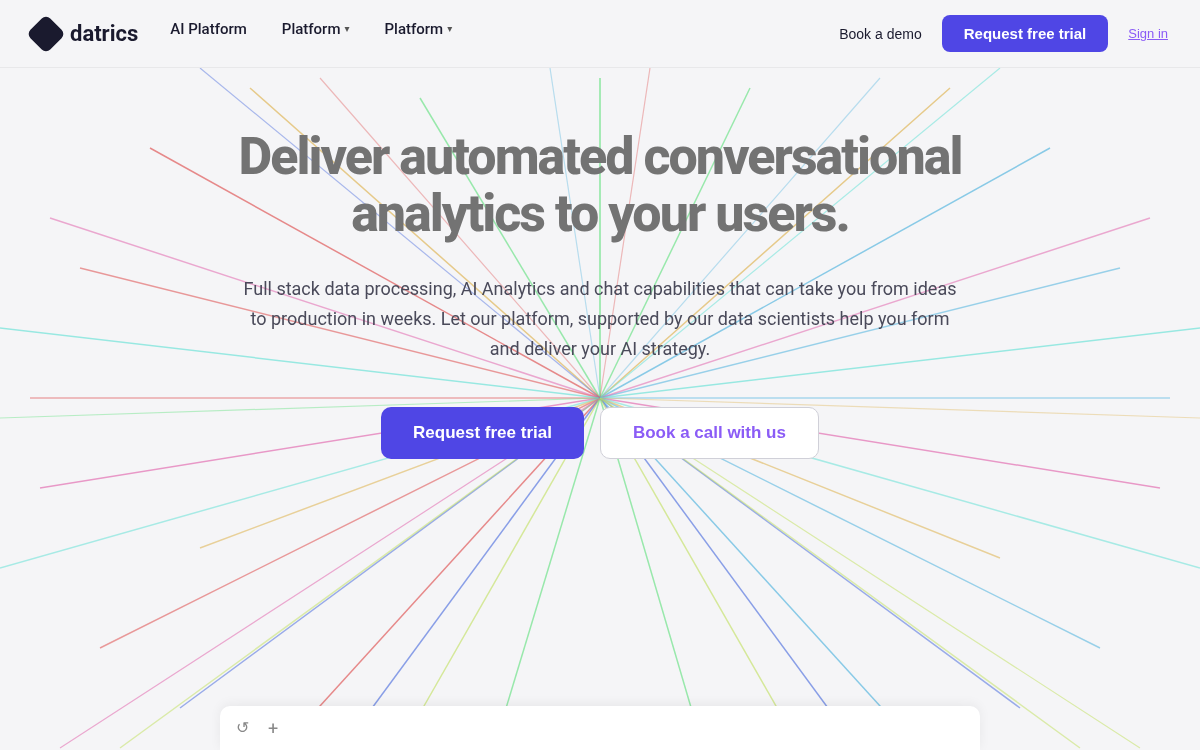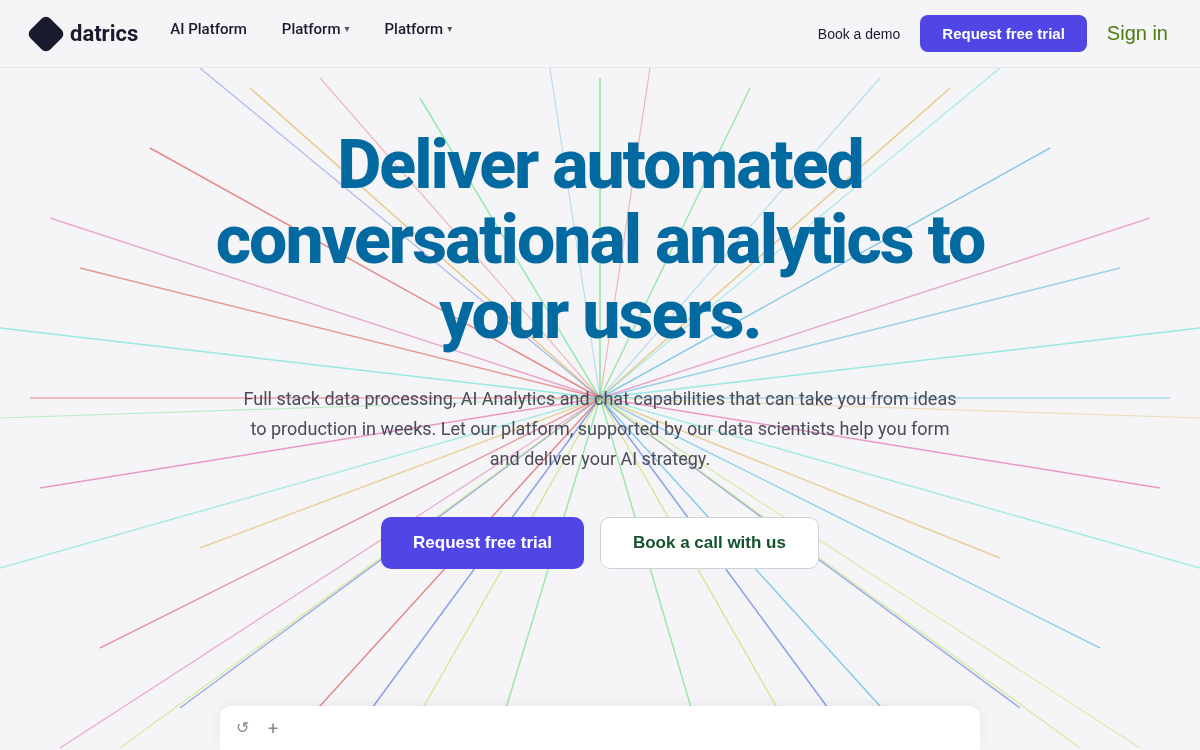--- a/index.html
+++ b/index.html
@@ -93,26 +93,27 @@
       color: white;
       border: none;
       border-radius: 8px;
       padding: 10px 22px;
       font-size: 15px;
       font-weight: 600;
       cursor: pointer;
     }
 
     .btn-signin {
-      font-size: 20px;
-      color: #4d7c0f;
+      font-size: 13px;
+      color: #8b5cf6;
       font-weight: 500;
       cursor: pointer;
       background: none;
       border: none;
+      text-decoration: underline;
     }
 
     
     .hero {
       position: relative;
       width: 1200px;
       height: 682px;
       background-color: #f5f5f7;
       overflow: hidden;
       display: flex;
@@ -132,23 +133,23 @@
     }
 
     .hero-content {
       position: relative;
       z-index: 2;
       text-align: center;
       max-width: 900px;
     }
 
     .hero-title {
-      font-size: 68px;
+      font-size: 52px;
       font-weight: 800;
-      color: #0369a1;
+      color: #737373;
       line-height: 1.1;
       margin-bottom: 32px;
       letter-spacing: -2px;
     }
 
     .hero-subtitle {
       font-size: 18px;
       color: #4a4a5a;
       line-height: 1.65;
       max-width: 720px;
@@ -168,21 +169,21 @@
       border: none;
       border-radius: 10px;
       padding: 16px 32px;
       font-size: 17px;
       font-weight: 600;
       cursor: pointer;
     }
 
     .btn-call {
       background: white;
-      color: #14532d;
+      color: #8b5cf6;
       border: 1.5px solid #d0d0d8;
       border-radius: 10px;
       padding: 12px 32px;
       font-size: 17px;
       font-weight: 600;
       cursor: pointer;
     }
 
     
     .bottom-bar {

